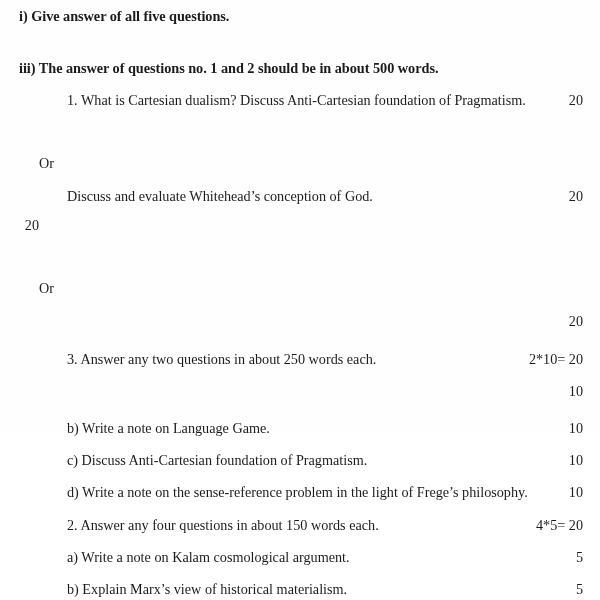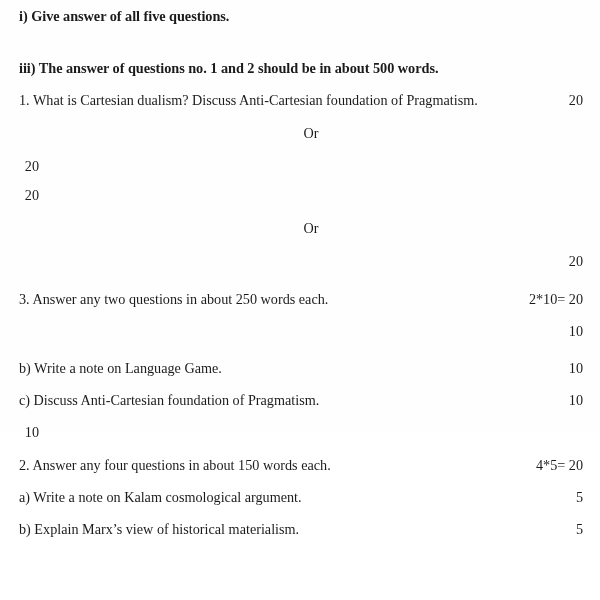--- a/index.html
+++ b/index.html
@@ -42,20 +42,21 @@
   
   .qline {
     display: flex;
     align-items: baseline;
     justify-content: space-between;
     width: 564px;
   }
   .qline .qtext {
     flex: 0 1 auto;
     padding-right: 10px;
+    margin-left: 48px;
   }
   .marks {
     flex: 0 0 auto;
     text-align: right;
     min-width: 20px;
     white-space: pre;
   }
 
   
   .qpara {
@@ -66,23 +67,24 @@
   .qpara .tail {
     display: inline-block;
     width: 100%;
   }
   .qpara .marks-inline {
     float: right;
   }
 
   .or {
     width: 564px;
-    text-align: center;
+    text-align: left;
     padding-left: 20px;
     box-sizing: border-box;
+    margin-top: 30px;
   }
 
   b, .b { font-weight: normal; }
 
   
   .gap-a { height: 16px; }
   .gap-b { height: 11px; }
   .gap-c { height: 13px; }
   .gap-d { height: 12px; }
   .gap-e { height: 9px; }
@@ -103,20 +105,21 @@
   <div class="row qline">
     <span class="qtext">1. What is Cartesian dualism? Discuss Anti-Cartesian foundation of Pragmatism.</span>
     <span class="marks">20</span>
   </div>
   <div class="gap-c"></div>
 
   <div class="row or">Or</div>
   <div class="gap-c"></div>
 
   <div class="row qline">
+    <span class="qtext">Discuss and evaluate Whitehead’s conception of God.</span>
     <span class="marks">20</span>
   </div>
   <div class="gap-e"></div>
 
   <div class="row qline">
     <span class="marks">20</span>
   </div>
   <div class="gap-c"></div>
 
   <div class="row or">Or</div>
@@ -148,20 +151,21 @@
   </div>
   <div class="gap-d"></div>
 
   <div class="row qline">
     <span class="qtext">c) Discuss Anti-Cartesian foundation of Pragmatism.</span>
     <span class="marks">10</span>
   </div>
   <div class="gap-d"></div>
 
   <div class="row qline">
+    <span class="qtext">d) Write a note on the sense-reference problem in the light of Frege’s philosophy.</span>
     <span class="marks">10</span>
   </div>
   <div class="gap-d"></div>
 
   <div class="row qline">
     <span class="qtext"><span>2. Answer any </span><b>four</b><span> questions in about </span><b>150</b><span> words each.</span></span>
     <span class="marks">4*5= 20</span>
   </div>
   <div class="gap-d"></div>
 

